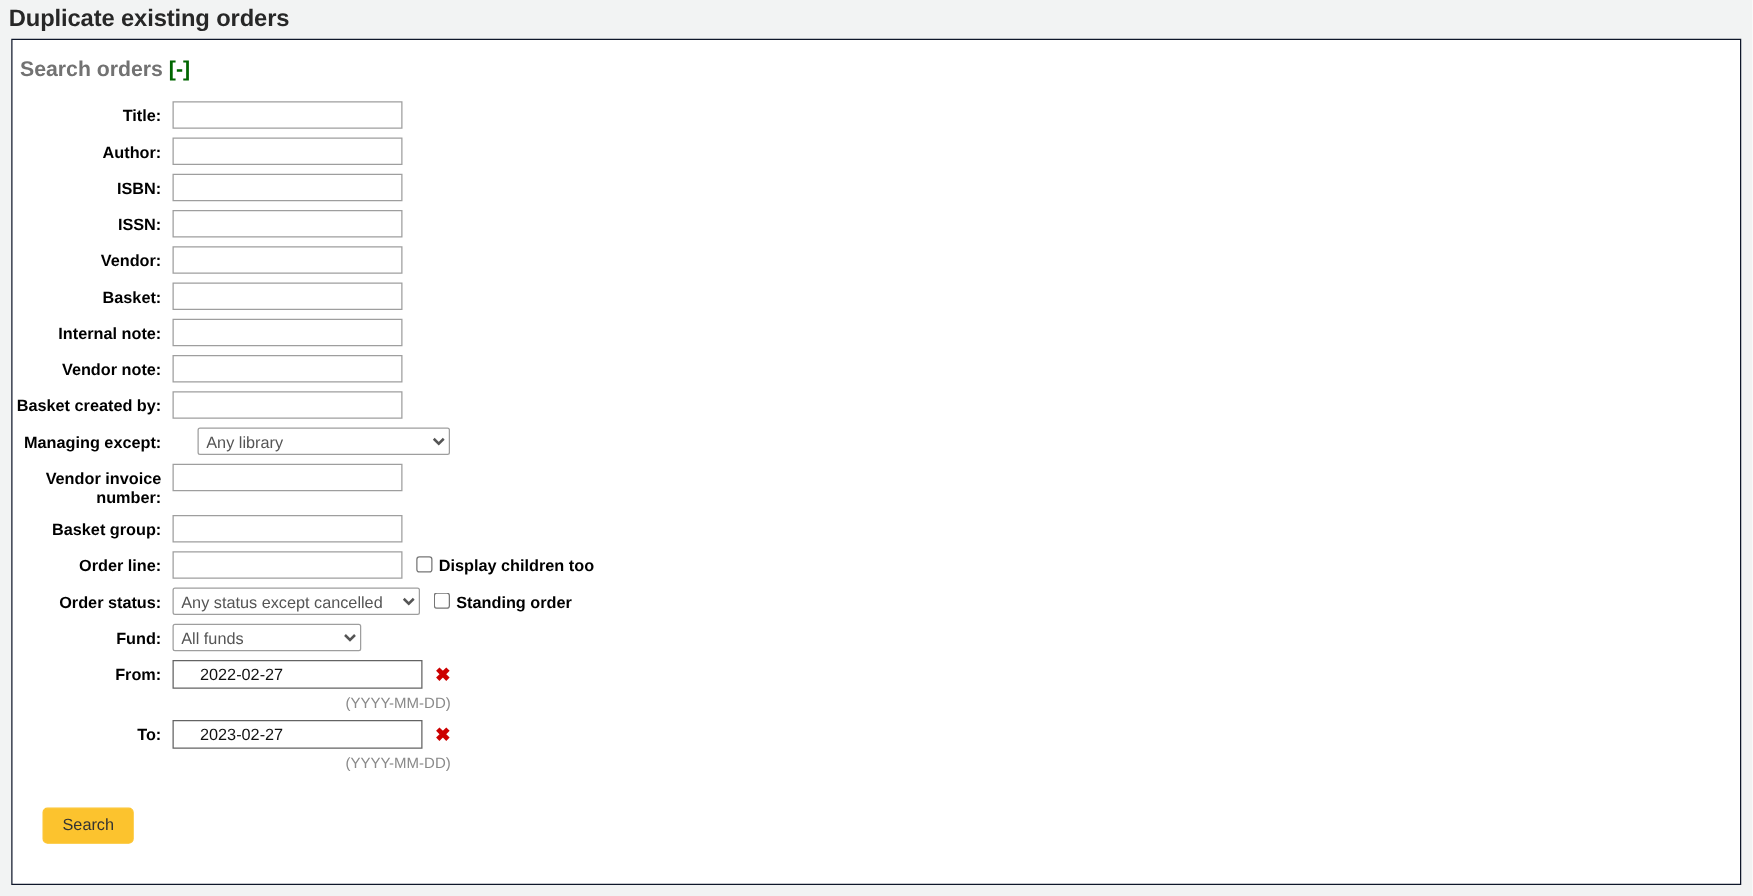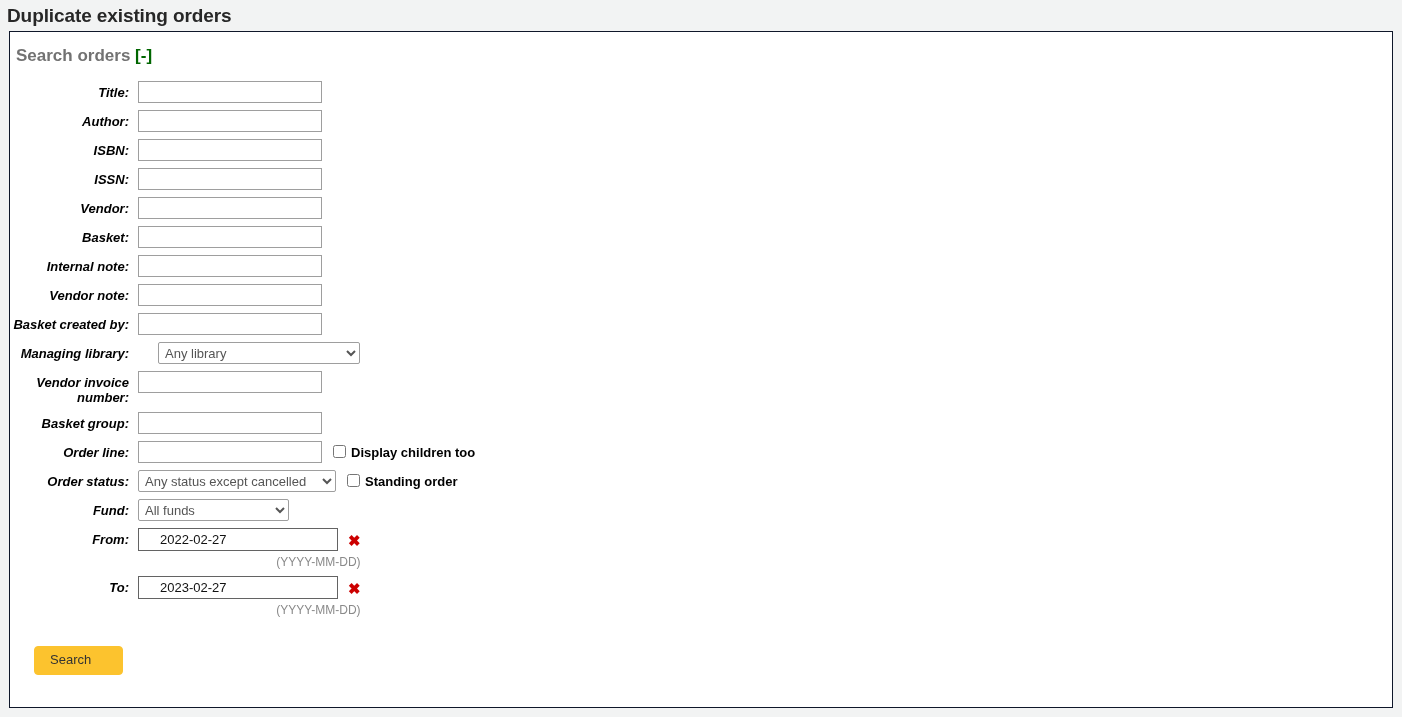--- a/index.html
+++ b/index.html
@@ -70,21 +70,20 @@
     width: 128px;
     min-width: 128px;
     text-align: right;
     font-weight: bold;
     font-size: 13px;
     color: #000000;
     padding-right: 9px;
     padding-top: 4px;
     box-sizing: border-box;
     line-height: 15px;
-    font-style: italic;
   }
   .field-wrap {
     display: flex;
     align-items: center;
   }
 
   input.text-input {
     width: 184px;
     height: 22px;
     box-sizing: border-box;
@@ -174,21 +173,21 @@
     padding-left: 24px;
     padding-top: 22px;
   }
   #search-button {
     background: #fcc32e;
     border: 1px solid #fcc32e;
     border-radius: 4px;
     color: #333333;
     font-family: "Liberation Sans", sans-serif;
     font-size: 13px;
-    padding: 6px 31px 7px 15px;
+    padding: 6px 15px 7px 15px;
     cursor: pointer;
     line-height: 14px;
   }
 </style>
 </head>
 <body>
 
 <h1 id="page-title">Duplicate existing orders</h1>
 
 <div id="search-panel">
@@ -257,21 +256,21 @@
     </div>
 
     <div class="form-row">
       <label class="field-label">Basket created by:</label>
       <div class="field-wrap">
         <input class="text-input" type="text" value="" style="">
       </div>
     </div>
 
     <div class="form-row">
-      <label class="field-label">Managing library:</label>
+      <label class="field-label">Managing except:</label>
       <div class="field-wrap">
         <select class="select-input lib-select">
           <option>Any library</option>
         </select>
       </div>
     </div>
 
     <div class="form-row">
       <label class="field-label two-line">Vendor invoice number:</label>
       <div class="field-wrap">

